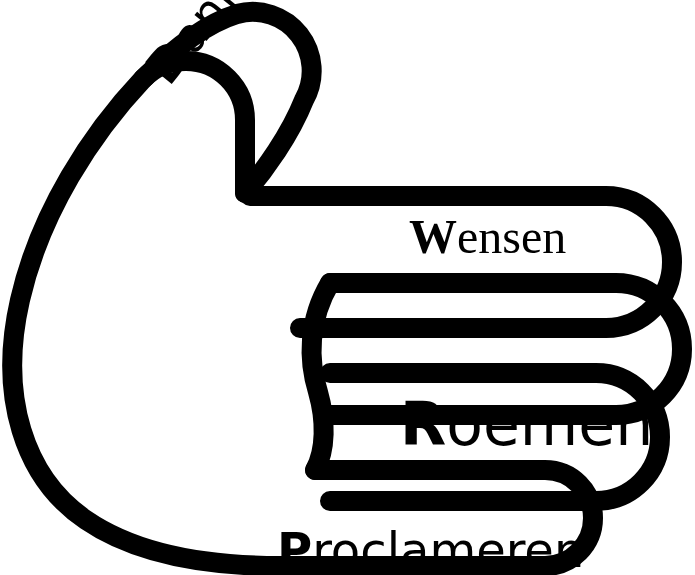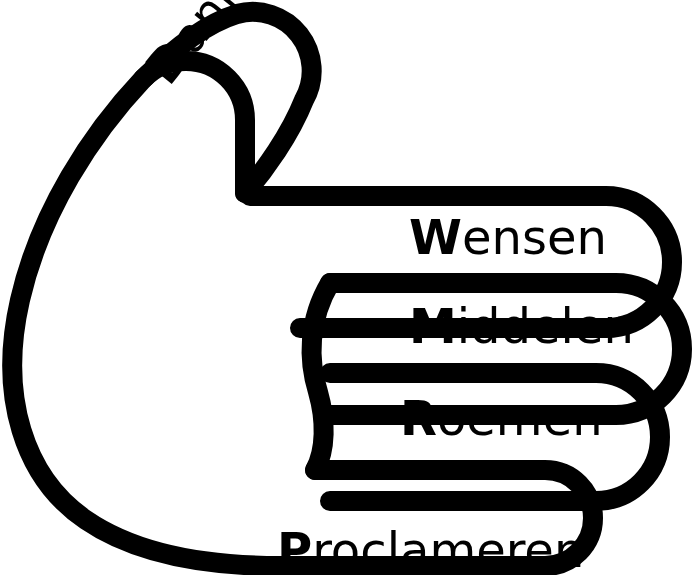--- a/index.html
+++ b/index.html
@@ -43,30 +43,31 @@
     left: 138px;
     top: 62px;
     font-size: 47px;
     transform: rotate(-51deg);
     transform-origin: left top;
   }
   #label-wensen {
     left: 409px;
     top: 213px;
     font-size: 48px;
+    font-family: Liberation Serif, serif;
   }
   #label-middelen {
     left: 409px;
     top: 302px;
     font-size: 48px;
   }
   #label-roemen {
     left: 400px;
     top: 394px;
-    font-size: 48px;
+    font-size: 60px;
   }
   #label-proclameren {
     left: 277px;
     top: 488px;
     font-size: 48px;
     margin-top: 38px;
   }
 </style>
 </head>
 <body>
@@ -115,23 +116,20 @@
   </svg>
 
   <div class="finger-label" id="label-danken">
     <span class="initial">D</span><span>anken</span>
   </div>
 
   <div class="finger-label" id="label-wensen">
     <span class="initial">W</span><span>ensen</span>
   </div>
 
-  <div class="finger-label" id="label-middelen">
-    <span class="initial">M</span><span>iddelen</span>
-  </div>
 
   <div class="finger-label" id="label-roemen">
     <span class="initial">R</span><span>oemen</span>
   </div>
 
   <div class="finger-label" id="label-proclameren">
     <span class="initial">P</span><span>roclameren</span>
   </div>
 
 </div>

